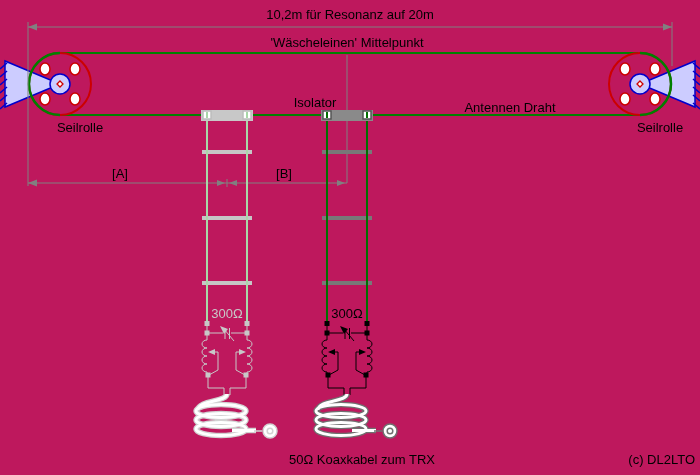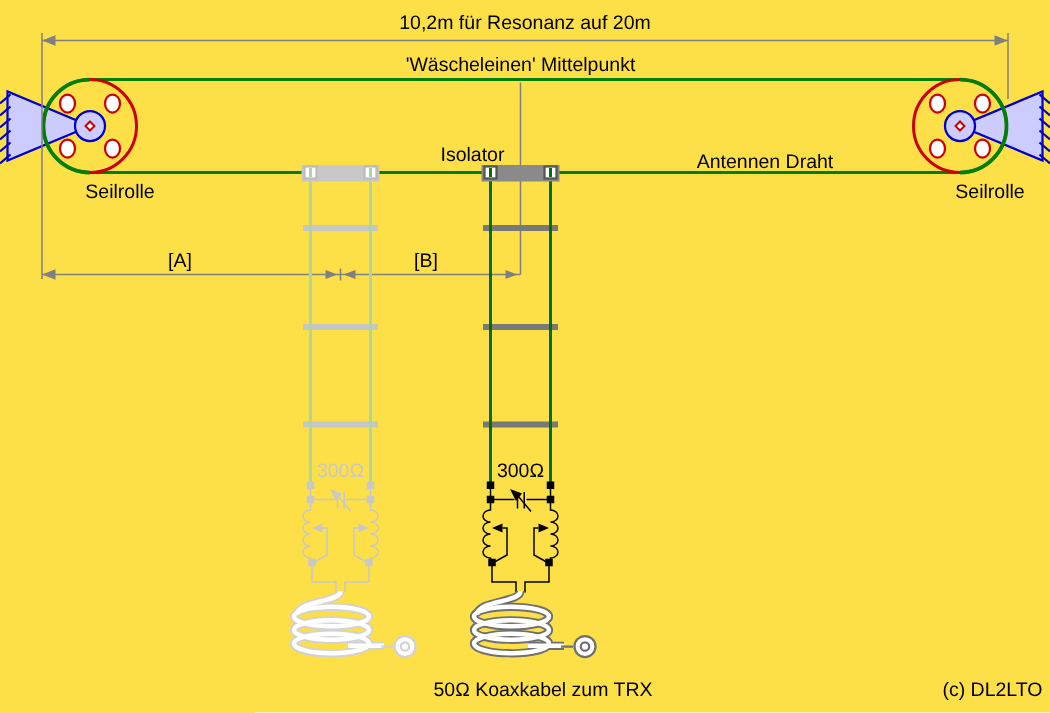--- a/index.html
+++ b/index.html
@@ -1,16 +1,16 @@
 <!DOCTYPE html>
 <html><head>
 <meta charset="utf-8">
 <style>
   html,body{margin:0;padding:0;background:#fff;}
-  #stage{width:700px;height:475px;position:relative;background:#fde047;overflow:hidden;}
+  #stage{width:700px;height:475px;position:relative;background:#be185d;overflow:hidden;}
   svg{display:block;}
   text{font-family:"Liberation Sans","DejaVu Sans",sans-serif;font-size:13px;fill:#000;}
   .mid{text-anchor:middle;}
   .end{text-anchor:end;}
 </style>
 </head>
 <body>
 
 <div id="stage">
 <svg width="700" height="475" viewBox="0 0 700 475">

